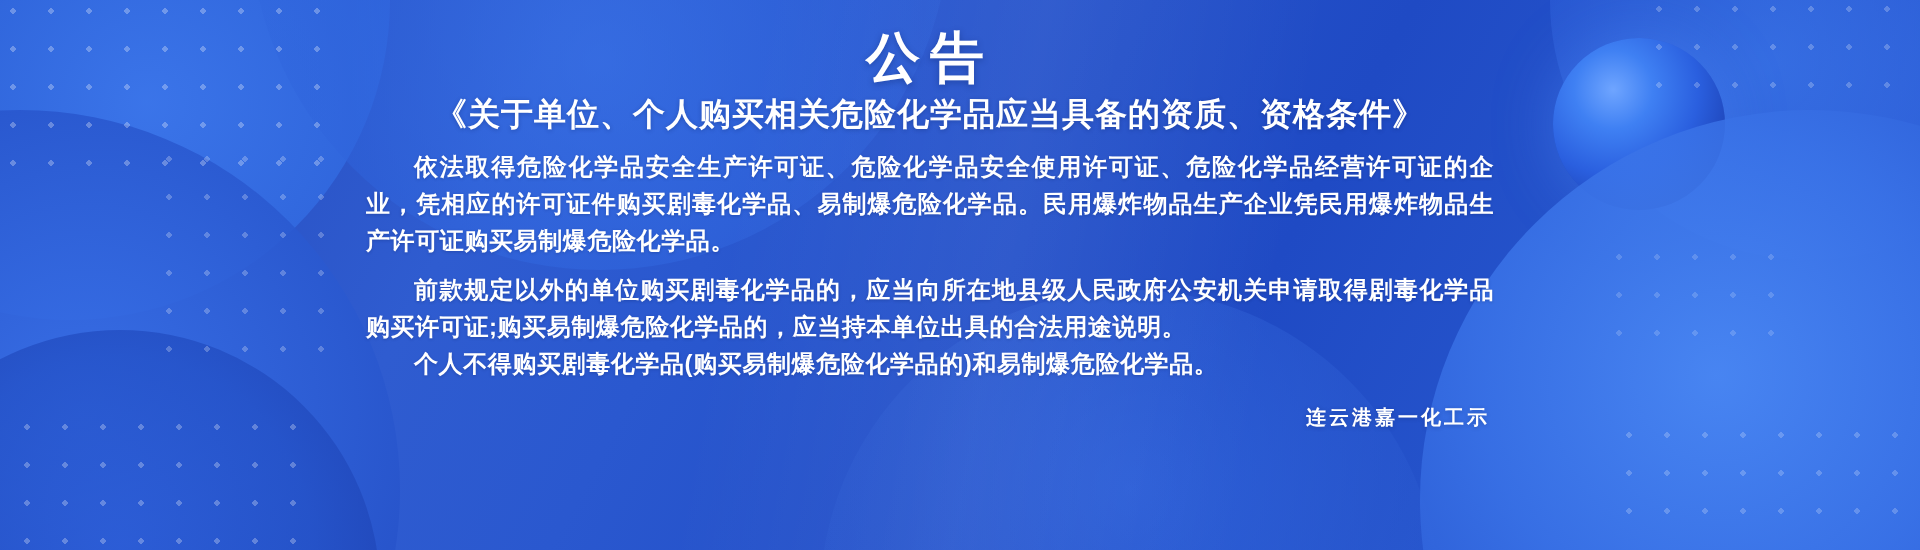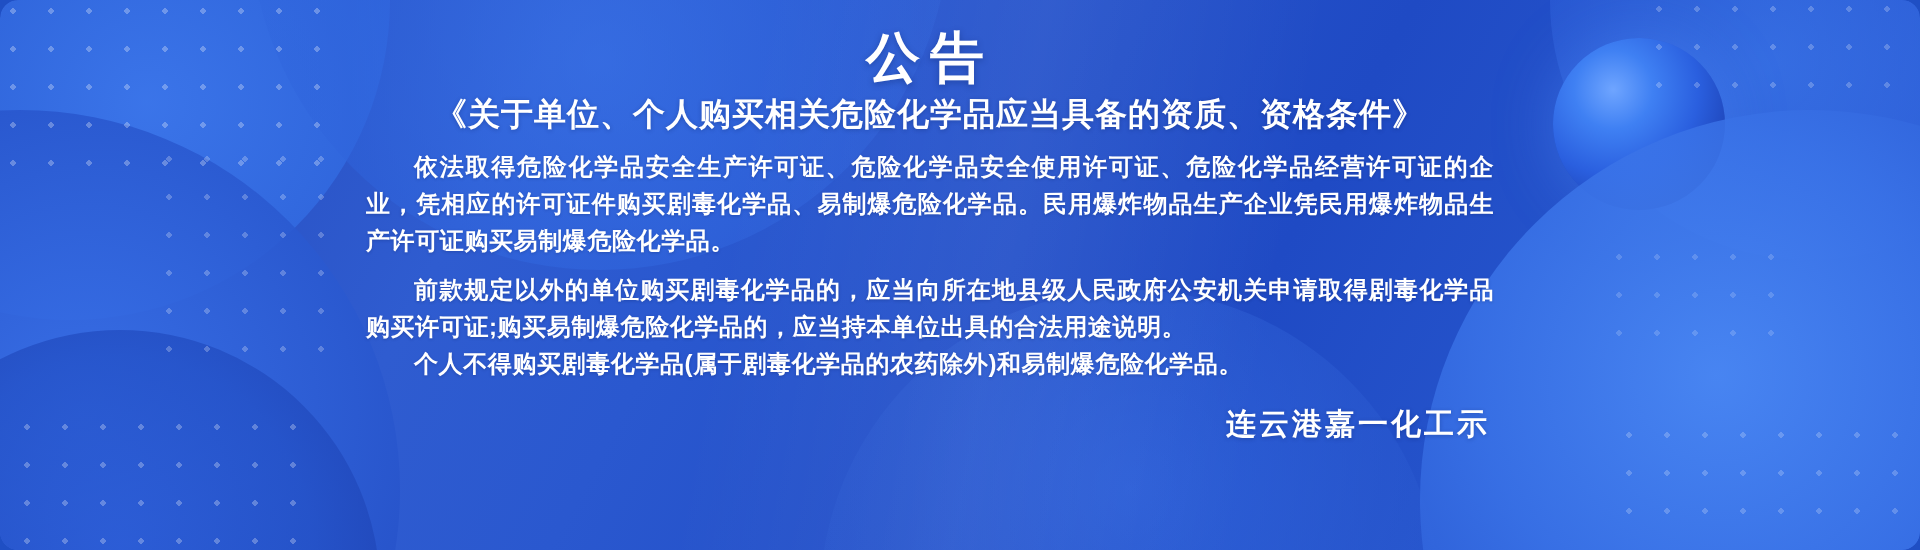--- a/index.html
+++ b/index.html
@@ -1,15 +1,15 @@
 <!DOCTYPE html>
 <html><head>
 <meta charset="utf-8">
 <style>
-  * { margin:0; padding:0; box-sizing:border-box;border-radius:18px; }
+  * { margin:0; padding:0; box-sizing:border-box; }
   html,body { width:1920px; height:550px; overflow:hidden; }
   body {
     font-family:"Liberation Sans","DejaVu Sans",sans-serif;
     background:#1f4fc4;
   }
 
   #banner {
     position:relative;
     width:1920px;
     height:550px;
@@ -132,21 +132,21 @@
     text-shadow:0 1px 3px rgba(10,30,90,.28);
   }
   .para.p1 { width:1128px; margin:12px auto; }
   .para.p2 { width:1128px; margin:0 auto; }
   .para.p3 { width:1128px; margin:0 auto; text-align:left; }
 
   .signature {
     margin-top:22px;
     text-align:right;
     padding-right:100px;
-    font-size:30px;
+    font-size:20px;
     font-weight:bold;
     letter-spacing:3px;
     text-shadow:0 1px 4px rgba(10,30,90,.3);
   }
 </style>
 </head>
 <body>
 
 <div id="banner">
 
@@ -171,18 +171,18 @@
   <div id="content">
 
     <div class="title">公告</div>
 
     <div class="subtitle">《关于单位、个人购买相关危险化学品应当具备的资质、资格条件》</div>
 
     <p class="para p1">依法取得危险化学品安全生产许可证、危险化学品安全使用许可证、危险化学品经营许可证的企业，凭相应的许可证件购买剧毒化学品、易制爆危险化学品。民用爆炸物品生产企业凭民用爆炸物品生产许可证购买易制爆危险化学品。</p>
 
     <p class="para p2">前款规定以外的单位购买剧毒化学品的，应当向所在地县级人民政府公安机关申请取得剧毒化学品购买许可证;购买易制爆危险化学品的，应当持本单位出具的合法用途说明。</p>
 
-    <p class="para p3">个人不得购买剧毒化学品(属于剧毒化学品的农药除外)和易制爆危险化学品。</p>
+    <p class="para p3">个人不得购买剧毒化学品(购买易制爆危险化学品的)和易制爆危险化学品。</p>
 
     <div class="signature">连云港嘉一化工示</div>
 
   </div>
 </div>
 
 </body></html>

